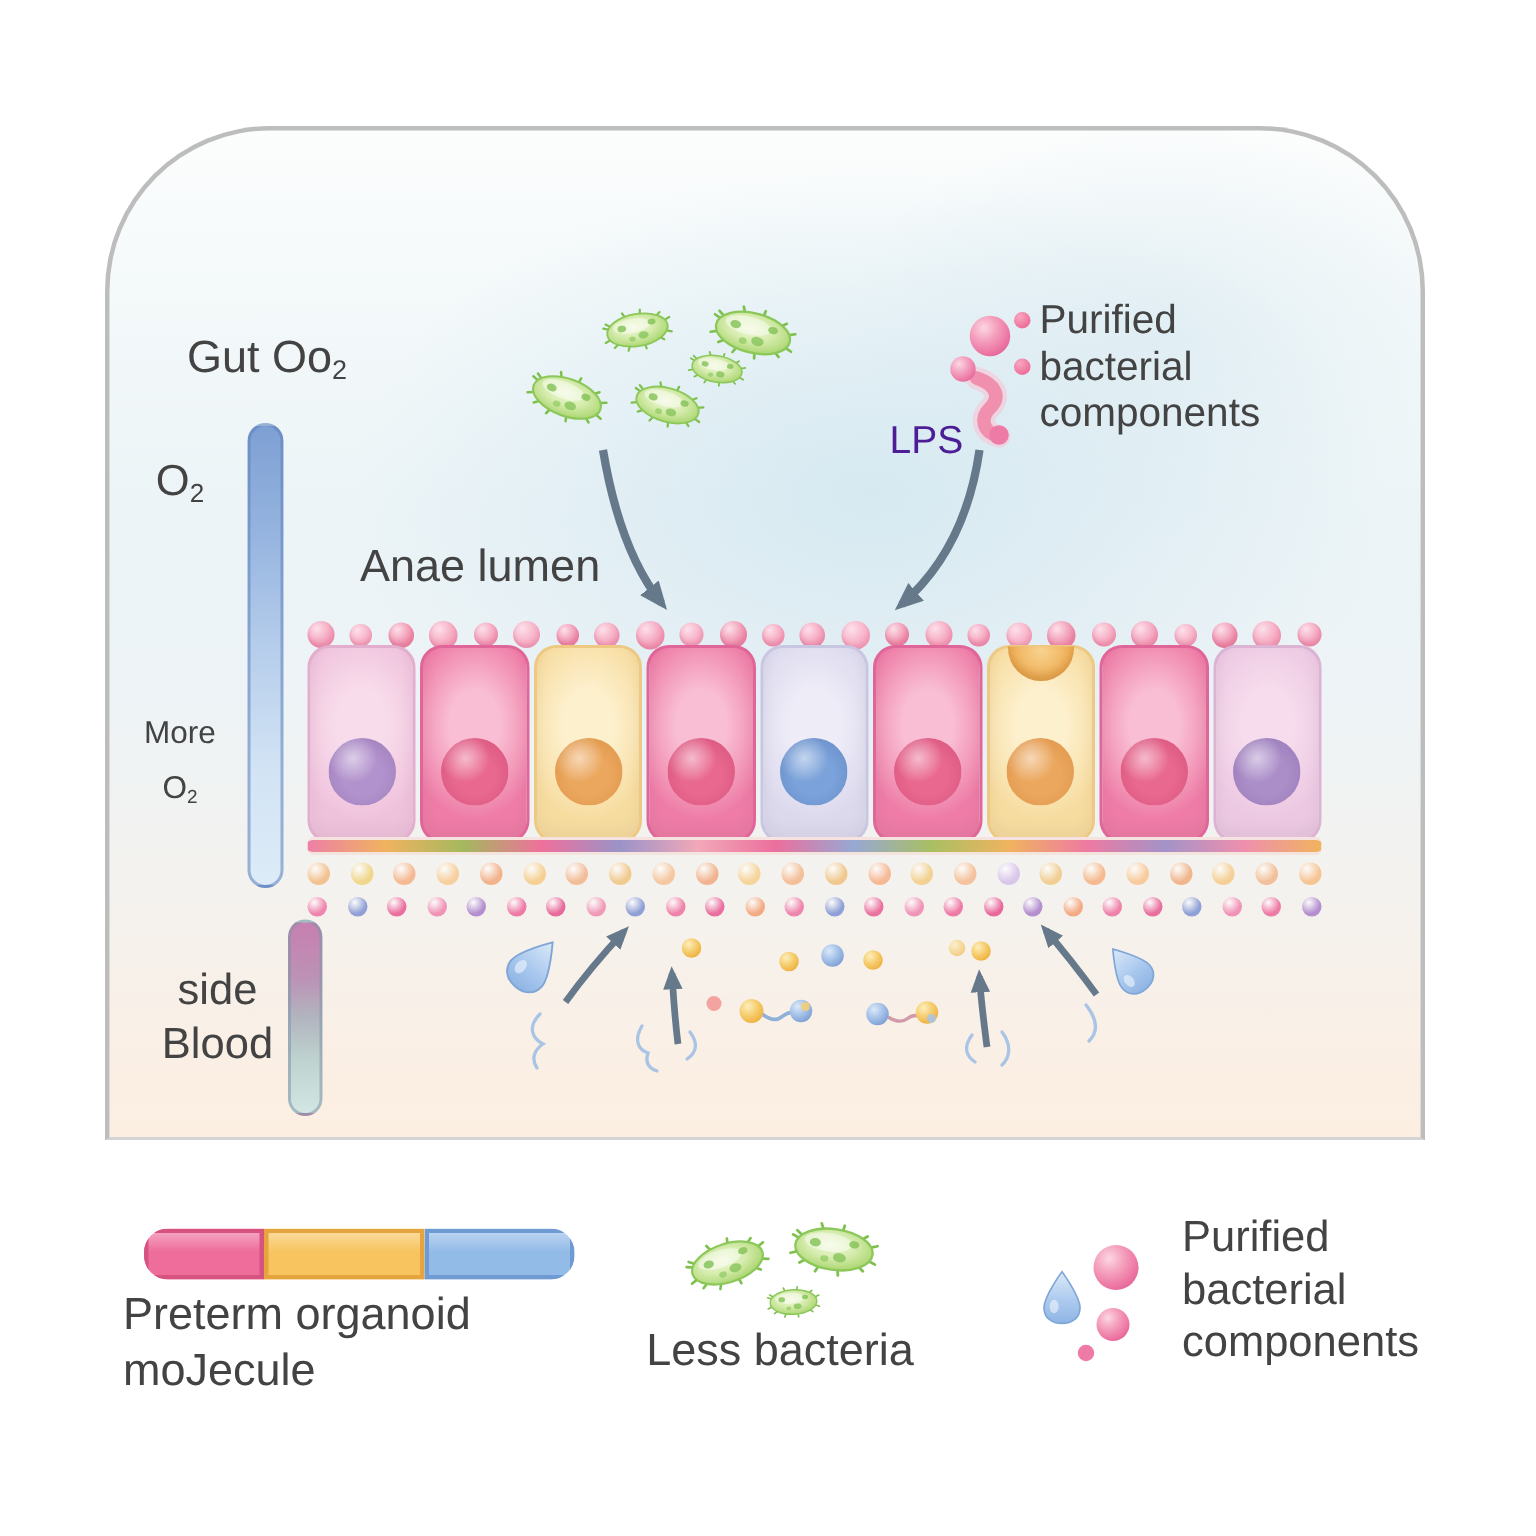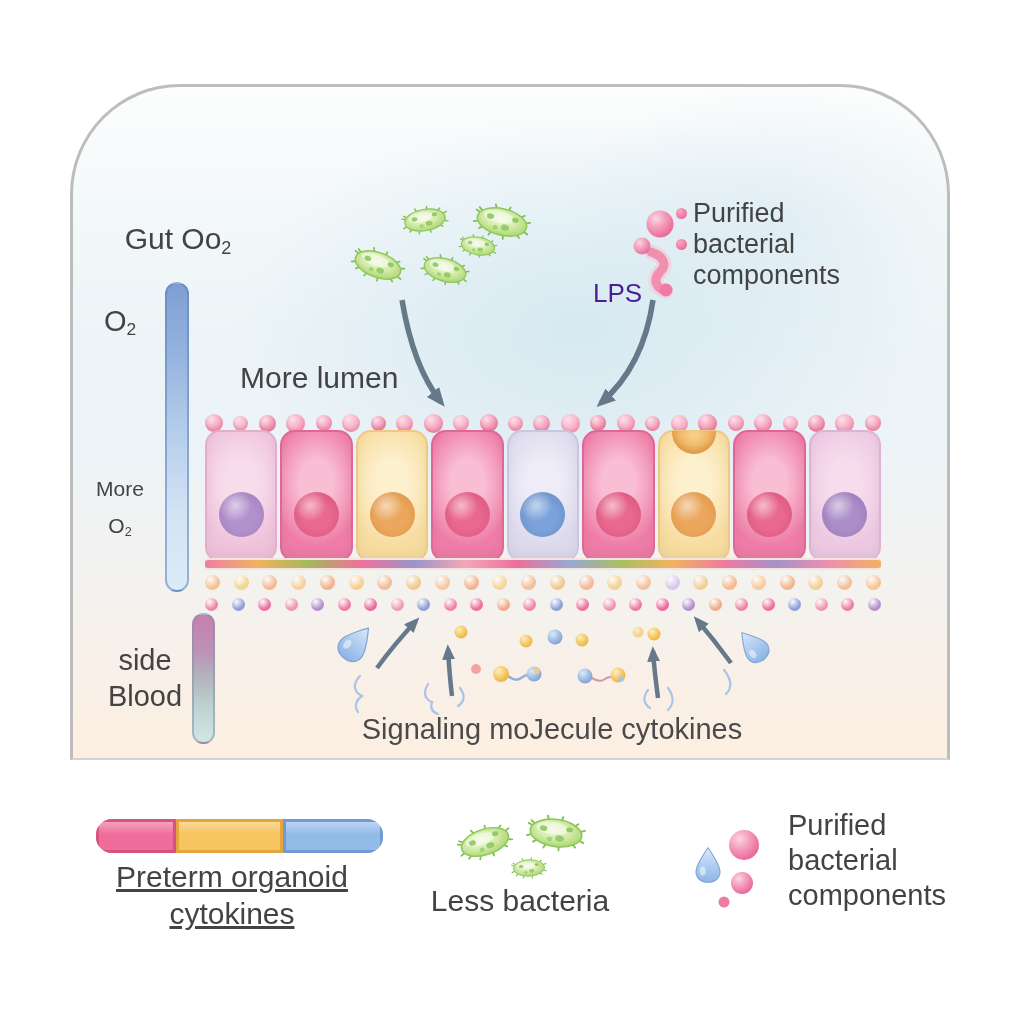--- a/index.html
+++ b/index.html
@@ -50,21 +50,21 @@
         box-shadow:inset 0 -6px 10px rgba(0,0,0,0.05);}
   .nucleus{position:absolute;left:50%;top:60px;width:45px;height:45px;margin-left:-22.5px;border-radius:50%;}
   .goblet{position:absolute;left:50%;top:-1px;width:44px;height:23px;margin-left:-22px;
           border-radius:0 0 44px 44px;background:radial-gradient(circle at 50% 10%,#f8d38e,#eda94f 80%);
           box-shadow:inset 0 -4px 6px rgba(185,115,35,0.4);}
   #membrane{position:absolute;left:0;top:146px;width:676px;height:12px;border-radius:4px;
             border-top:2px solid #f6e3e0;border-bottom:2px solid #f3e4de;box-sizing:border-box;}
 
   #legendbar{left:96px;top:819px;width:287px;height:34px;display:flex;border-radius:16px;overflow:hidden;}
   .seg{height:100%;box-sizing:border-box;}
-  .legbar-label{left:82px;top:858px;width:300px;text-align:center;font-size:30px;line-height:37px;text-decoration:underline;}
+  .legbar-label{left:82px;top:858px;width:300px;text-align:left;font-size:30px;line-height:37px;}
   .legbact-label{left:420px;top:884px;width:200px;text-align:center;font-size:30px;}
   .legpur-label{left:788px;top:808px;font-size:29px;line-height:35px;}
   #overlay{position:absolute;left:0;top:0;pointer-events:none;}
 </style>
 </head>
 <body>
 
 <div id="stage">
 
   <div id="chamber" class="abs"></div>
@@ -78,21 +78,21 @@
 
   <div class="txt less">
     <div><span>O</span><sub>2</sub></div>
   </div>
 
   <div class="txt more">
     <div><span>More</span></div>
     <div><span>O</span><sub>2</sub></div>
   </div>
 
-  <div class="txt lumen">More lumen</div>
+  <div class="txt lumen">Anae lumen</div>
 
   <div class="txt lps">LPS</div>
 
   <div class="txt purified-top">
     <div class="pline">
         <span class="bdot"></span>
         <span>Purified</span>
       </div>
     <div class="pline">
         <span class="bdot"></span>
@@ -103,21 +103,20 @@
       </div>
   </div>
 
   <div class="txt blood">
     <div>side</div>
     <div>Blood</div>
   </div>
 
   <div id="bloodbar" class="abs"></div>
 
-  <div class="txt signal">Signaling moJecule cytokines</div>
 
   <div id="monolayer" class="abs">
     <div id="microvilli" class="mrow">
         <div class="ball" style="height: 18px; width: 18px; background: radial-gradient(circle at 35% 28%, rgb(253, 224, 234) 0%, rgb(242, 154, 182) 62%, rgb(242, 154, 182) 100%); box-shadow: rgba(200, 80, 120, 0.3) 0px -2px 3px inset;"></div>
         <div class="ball" style="height: 15px; width: 15px; background: radial-gradient(circle at 35% 28%, rgb(253, 224, 234) 0%, rgb(246, 170, 194) 62%, rgb(246, 170, 194) 100%); box-shadow: rgba(200, 80, 120, 0.3) 0px -2px 3px inset;"></div>
         <div class="ball" style="height: 17px; width: 17px; background: radial-gradient(circle at 35% 28%, rgb(253, 224, 234) 0%, rgb(238, 138, 168) 62%, rgb(238, 138, 168) 100%); box-shadow: rgba(200, 80, 120, 0.3) 0px -2px 3px inset;"></div>
         <div class="ball" style="height: 19px; width: 19px; background: radial-gradient(circle at 35% 28%, rgb(253, 224, 234) 0%, rgb(244, 160, 186) 62%, rgb(244, 160, 186) 100%); box-shadow: rgba(200, 80, 120, 0.3) 0px -2px 3px inset;"></div>
         <div class="ball" style="height: 16px; width: 16px; background: radial-gradient(circle at 35% 28%, rgb(253, 224, 234) 0%, rgb(242, 154, 182) 62%, rgb(242, 154, 182) 100%); box-shadow: rgba(200, 80, 120, 0.3) 0px -2px 3px inset;"></div>
         <div class="ball" style="height: 18px; width: 18px; background: radial-gradient(circle at 35% 28%, rgb(253, 224, 234) 0%, rgb(246, 170, 194) 62%, rgb(246, 170, 194) 100%); box-shadow: rgba(200, 80, 120, 0.3) 0px -2px 3px inset;"></div>
         <div class="ball" style="height: 15px; width: 15px; background: radial-gradient(circle at 35% 28%, rgb(253, 224, 234) 0%, rgb(238, 138, 168) 62%, rgb(238, 138, 168) 100%); box-shadow: rgba(200, 80, 120, 0.3) 0px -2px 3px inset;"></div>
@@ -377,21 +376,21 @@
   </svg>
 
   <div id="legendbar" class="abs">
       <div class="seg" style="width: 28%; background: linear-gradient(rgba(255, 255, 255, 0.45), rgba(255, 255, 255, 0) 45%), rgb(238, 109, 155); box-shadow: rgb(214, 83, 127) 0px 0px 0px 3px inset;"></div>
       <div class="seg" style="width: 37%; background: linear-gradient(rgba(255, 255, 255, 0.45), rgba(255, 255, 255, 0) 45%), rgb(247, 196, 95); box-shadow: rgb(229, 164, 61) 0px 0px 0px 3px inset;"></div>
       <div class="seg" style="width: 35%; background: linear-gradient(rgba(255, 255, 255, 0.45), rgba(255, 255, 255, 0) 45%), rgb(147, 187, 232); box-shadow: rgb(111, 154, 210) 0px 0px 0px 3px inset;"></div>
     </div>
 
   <div class="txt legbar-label">
     <div>Preterm organoid</div>
-    <div>cytokines</div>
+    <div>moJecule</div>
   </div>
 
   <div class="txt legbact-label">Less bacteria</div>
 
   <div class="txt legpur-label">
     <div>Purified</div>
     <div>bacterial</div>
     <div>components</div>
   </div>
 

